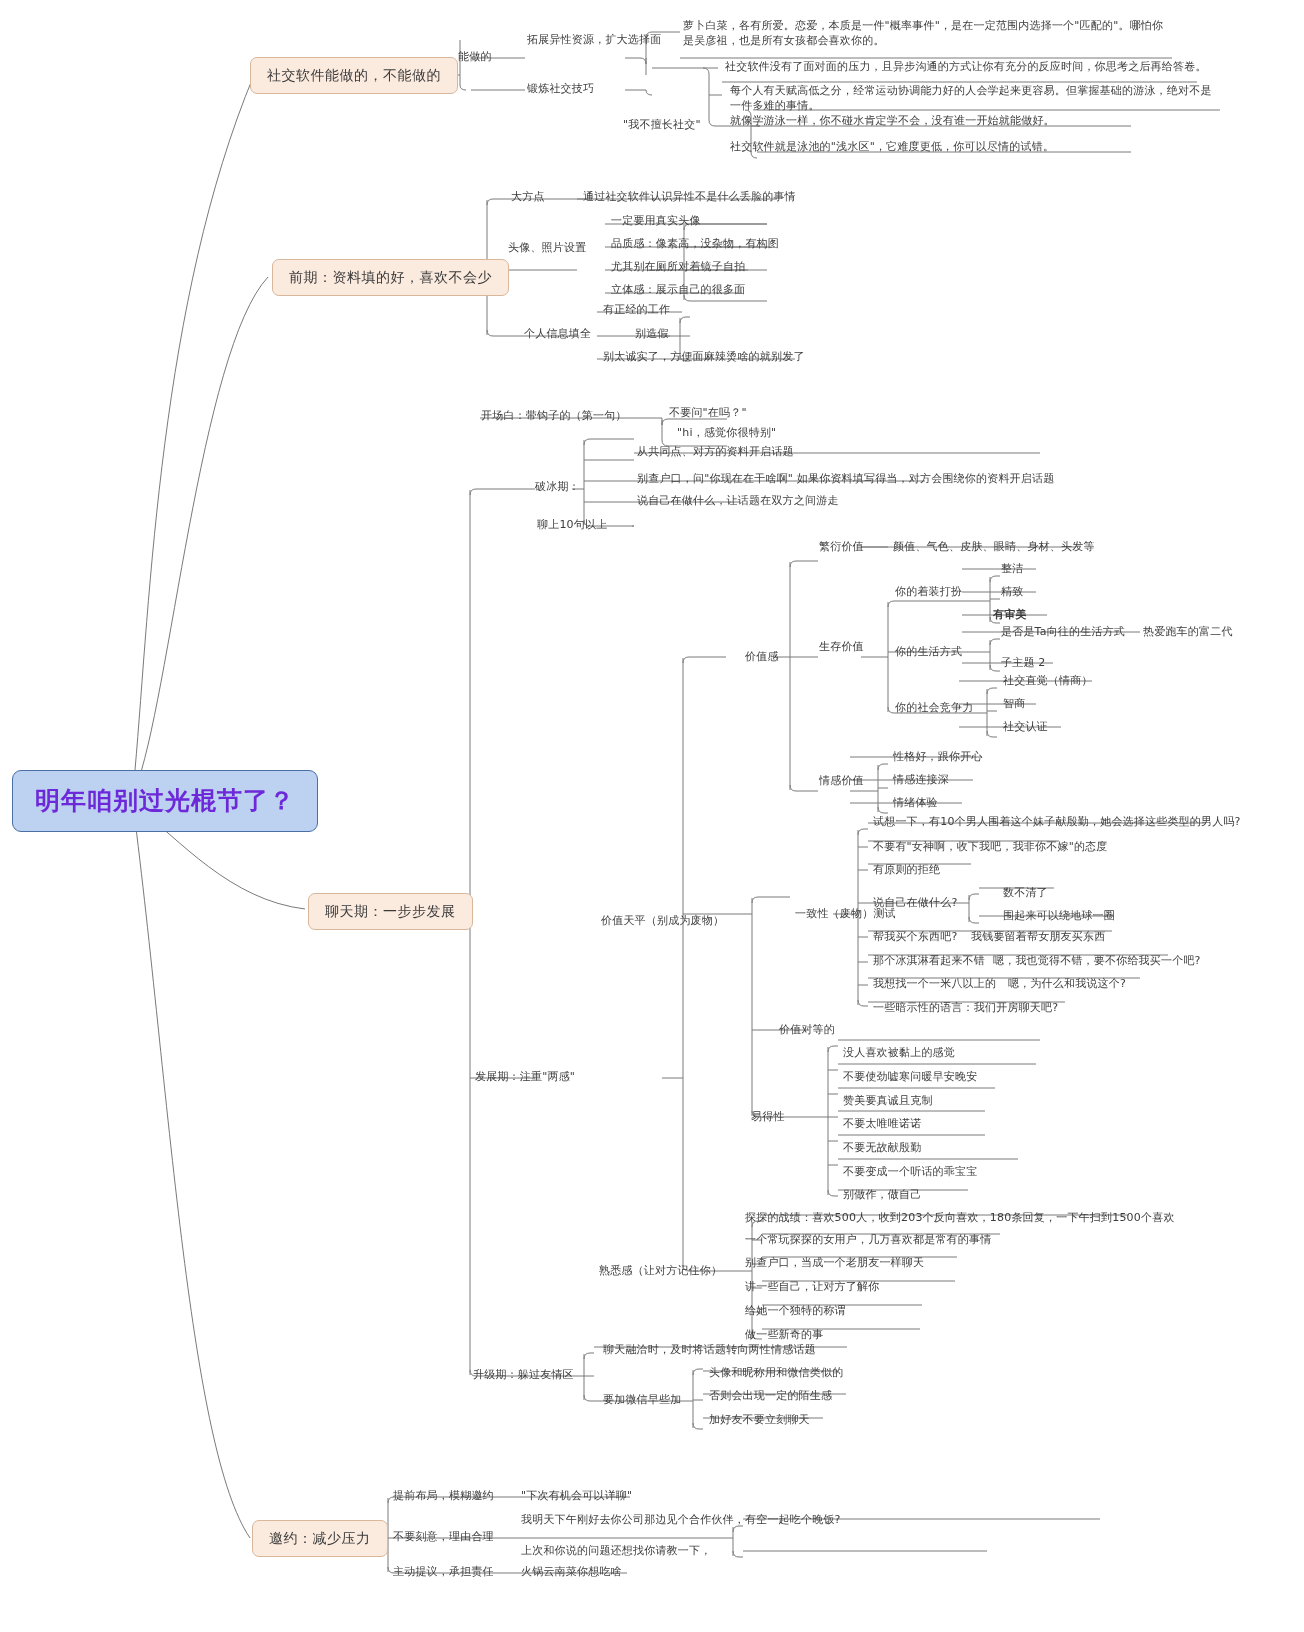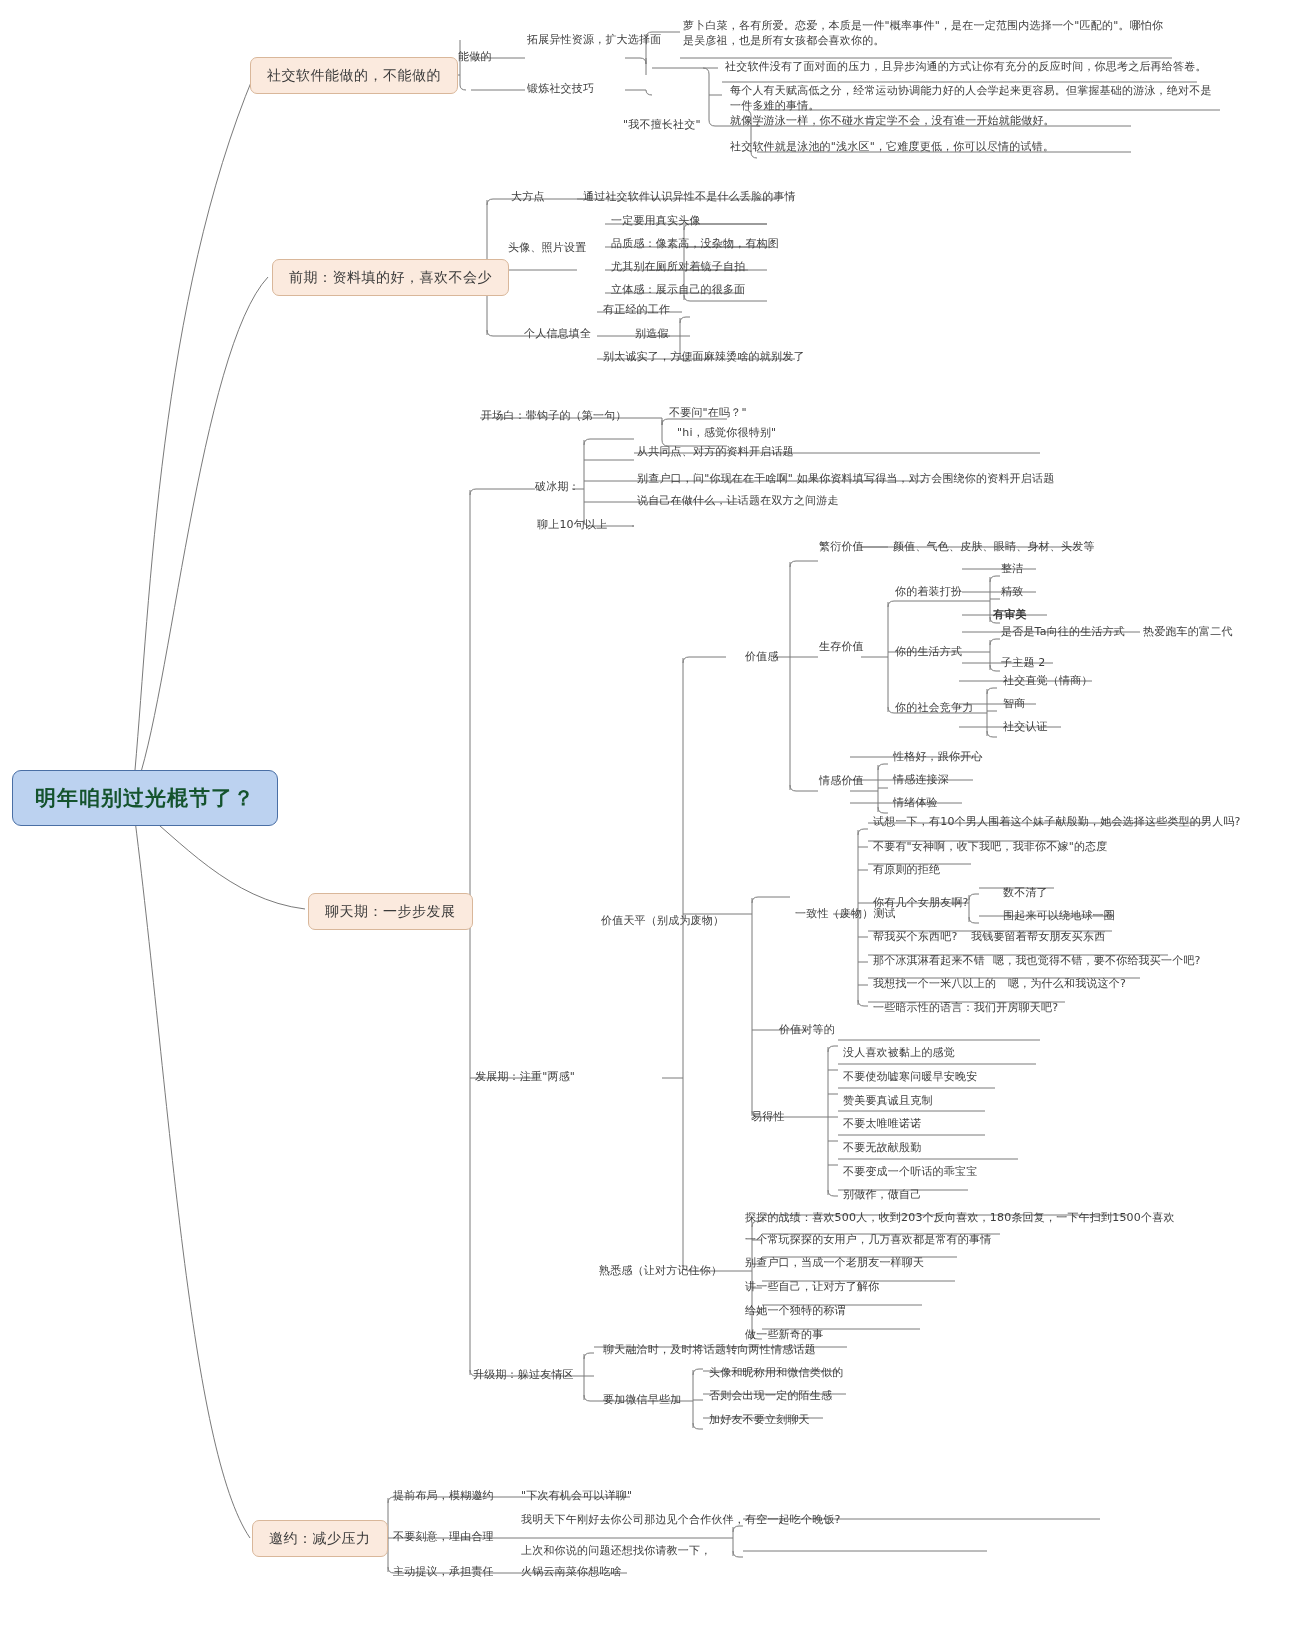--- a/index.html
+++ b/index.html
@@ -30,22 +30,22 @@
     position: absolute;
     white-space: nowrap;
     line-height: 1.35;
     box-sizing: border-box;
   }
   
   .n-root {
     background: #bcd2f0;
     border: 1px solid #4a6fa5;
     border-radius: 9px;
-    color: #14532d;
-    font-size: 21px;
+    color: #6d28d9;
+    font-size: 25px;
     font-weight: bold;
     padding: 13px 22px;
     letter-spacing: 1px;
   }
   
   .n-l1 {
     background: #fbeade;
     border: 1px solid #d9b79a;
     border-radius: 7px;
     color: #3b3b3b;
@@ -411,21 +411,21 @@
   <div class="node n-txt" style="left:816px; top:772px;">情感价值</div>
   <div class="node n-txt" style="left:890px; top:748px;">性格好，跟你开心</div>
   <div class="node n-txt" style="left:890px; top:771px;">情感连接深</div>
   <div class="node n-txt" style="left:890px; top:794px;">情绪体验</div>
 
   <div class="node n-txt" style="left:598px; top:886px;margin-top:26px;">价值天平（别成为废物）</div>
   <div class="node n-txt" style="left:744px; top:905px;margin-left:48px;">一致性（废物）测试</div>
   <div class="node n-txt" style="left:870px; top:813px;">试想一下，有10个男人围着这个妹子献殷勤，她会选择这些类型的男人吗?</div>
   <div class="node n-txt" style="left:870px; top:838px;">不要有"女神啊，收下我吧，我非你不嫁"的态度</div>
   <div class="node n-txt" style="left:870px; top:861px;">有原则的拒绝</div>
-  <div class="node n-txt" style="left:870px; top:894px;">你有几个女朋友啊?</div>
+  <div class="node n-txt" style="left:870px; top:894px;">说自己在做什么?</div>
   <div class="node n-txt" style="left:1000px; top:884px;">数不清了</div>
   <div class="node n-txt" style="left:1000px; top:907px;">围起来可以绕地球一圈</div>
   <div class="node n-txt" style="left:870px; top:928px;">帮我买个东西吧?</div>
   <div class="node n-txt" style="left:968px; top:928px;">我钱要留着帮女朋友买东西</div>
   <div class="node n-txt" style="left:870px; top:952px;">那个冰淇淋看起来不错</div>
   <div class="node n-txt" style="left:990px; top:952px;">嗯，我也觉得不错，要不你给我买一个吧?</div>
   <div class="node n-txt" style="left:870px; top:975px;">我想找一个一米八以上的</div>
   <div class="node n-txt" style="left:1005px; top:975px;">嗯，为什么和我说这个?</div>
   <div class="node n-txt" style="left:870px; top:999px;">一些暗示性的语言：我们开房聊天吧?</div>
   <div class="node n-txt" style="left:748px; top:1021px;margin-left:28px;">价值对等的</div>

